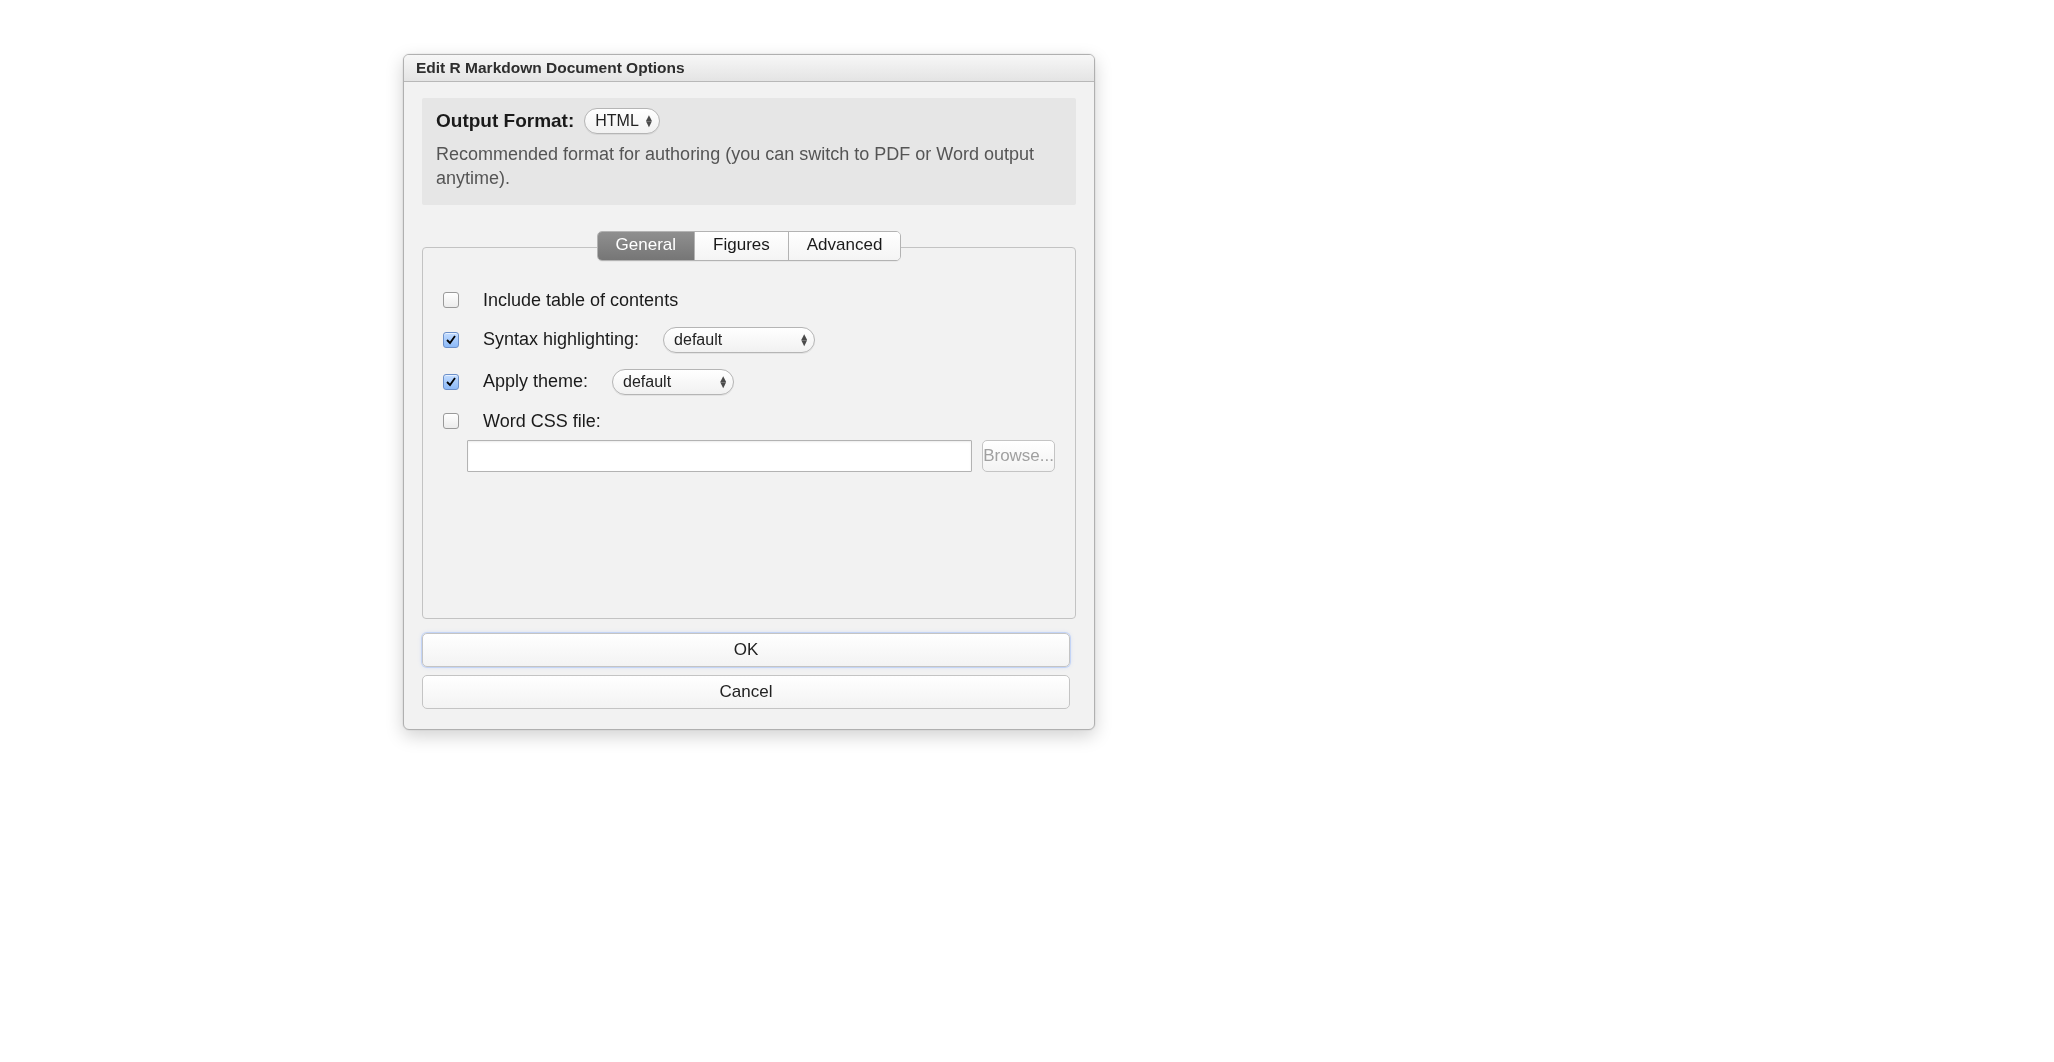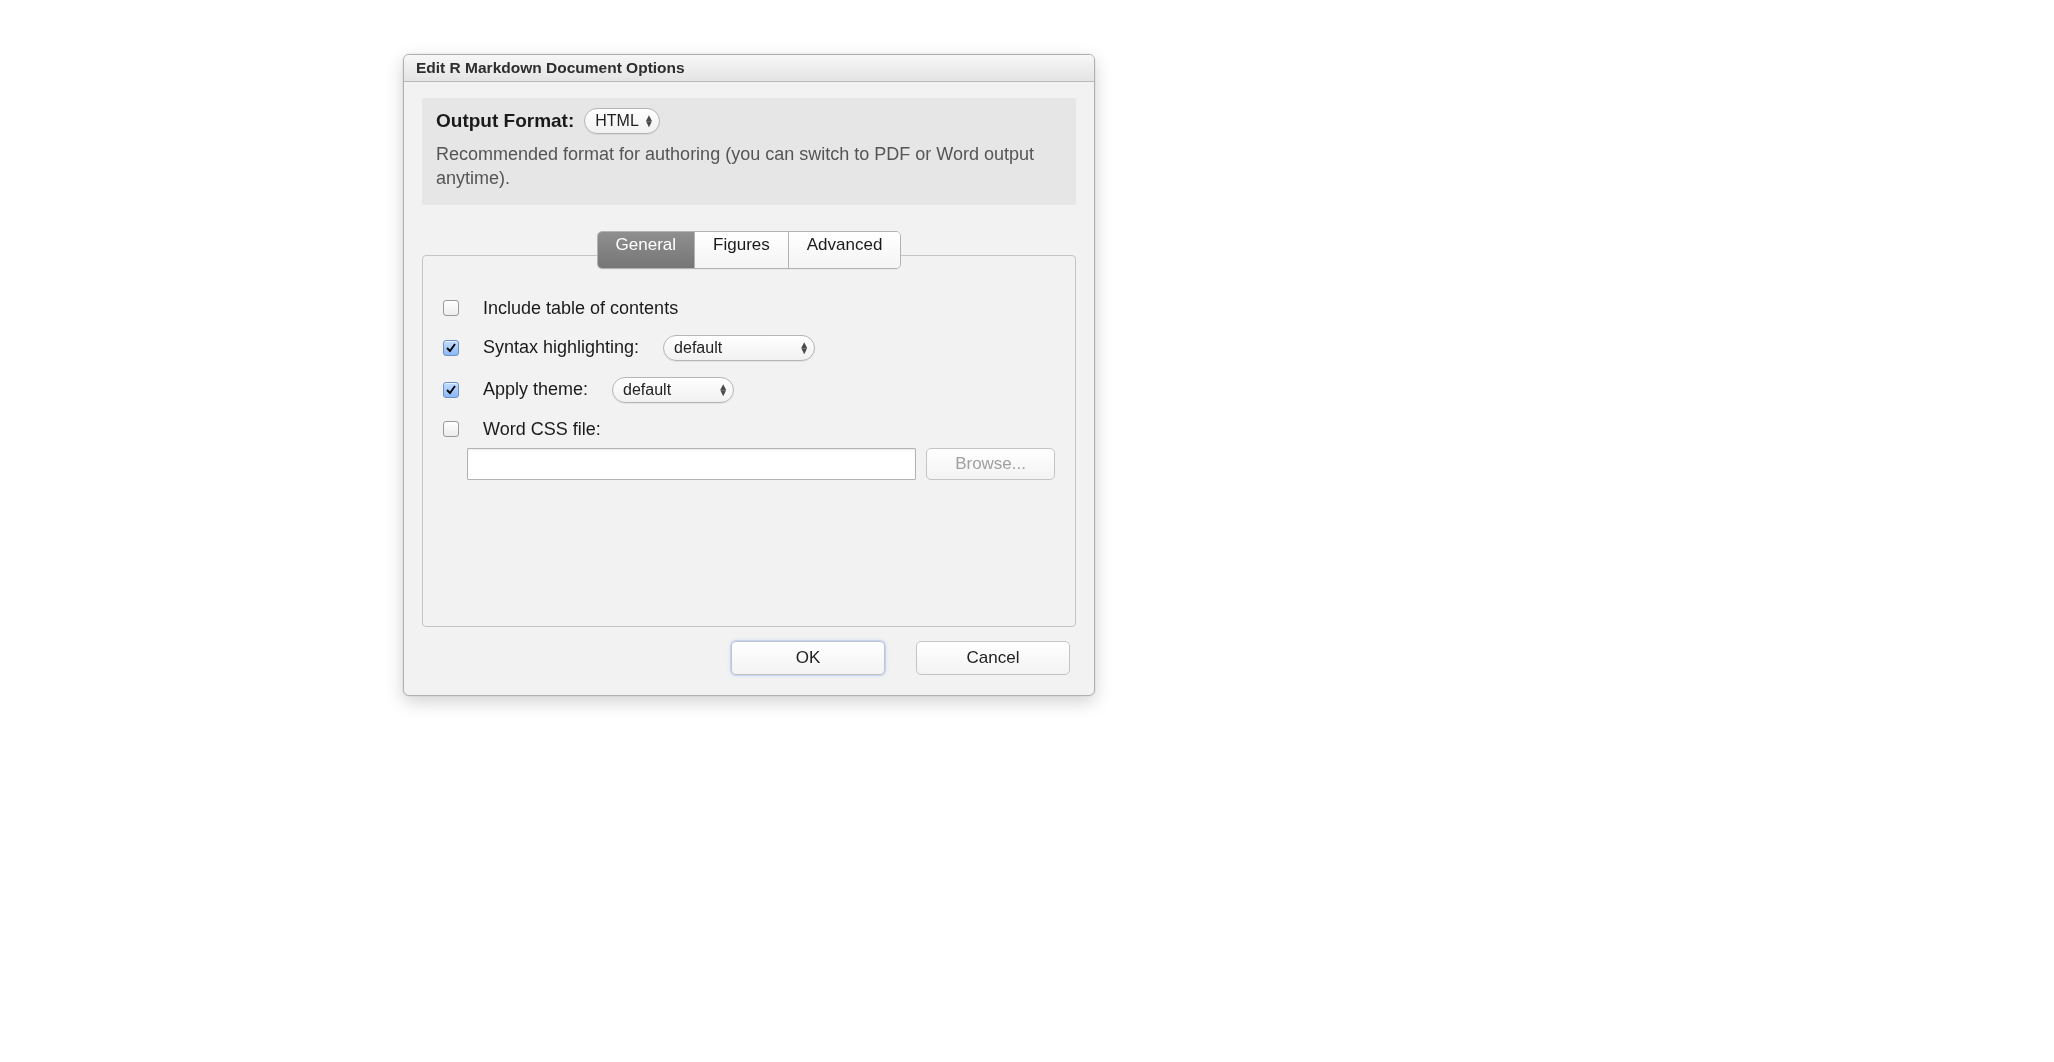--- a/index.html
+++ b/index.html
@@ -91,21 +91,21 @@
     z-index: 2;
   }
   .tabs {
     display: inline-flex;
     border: 1px solid #b3b3b3;
     border-radius: 5px;
     overflow: hidden;
     box-shadow: 0 1px 0 rgba(0,0,0,0.04);
   }
   .tab {
-    height: 36px;
+    height: 28px;
     line-height: 26px;
     padding: 0 18px;
     font-size: 17px;
     background: linear-gradient(#ffffff, #f4f4f4);
     color: #1a1a1a;
     border-right: 1px solid #b3b3b3;
     cursor: default;
   }
   .tab:last-child { border-right: none; }
   .tab.active {
@@ -161,41 +161,42 @@
   .text-input {
     flex: 1;
     height: 30px;
     border: 1px solid #b3b3b3;
     background: #ffffff;
     box-shadow: inset 0 1px 2px rgba(0,0,0,0.08);
     border-radius: 1px;
   }
   .btn {
     height: 30px;
-    padding: 0 28px;
+    padding: 0 0;
     border: 1px solid #c4c4c4;
     border-radius: 5px;
     background: linear-gradient(#ffffff, #f3f3f3);
     font-size: 17px;
     color: #222;
     display: inline-flex;
     align-items: center;
     justify-content: center;
     cursor: default;
     white-space: nowrap;
   }
   .btn.disabled { color: #a0a0a0; }
   .btn.default {
     box-shadow: 0 0 0 1px rgba(100,150,255,0.25), 0 0 4px rgba(100,150,255,0.25);
   }
   .footer {
     display: flex;
     justify-content: flex-end;
-    gap: 31px;
+    gap: 8px;
     padding: 14px 6px 10px 0;
+    flex-direction: column;
   }
   .footer .btn { min-width: 96px; height: 32px; }
 </style>
 </head>
 <body>
 
 <div class="dialog">
   <div class="titlebar">Edit R Markdown Document Options</div>
 
   <div class="content">

